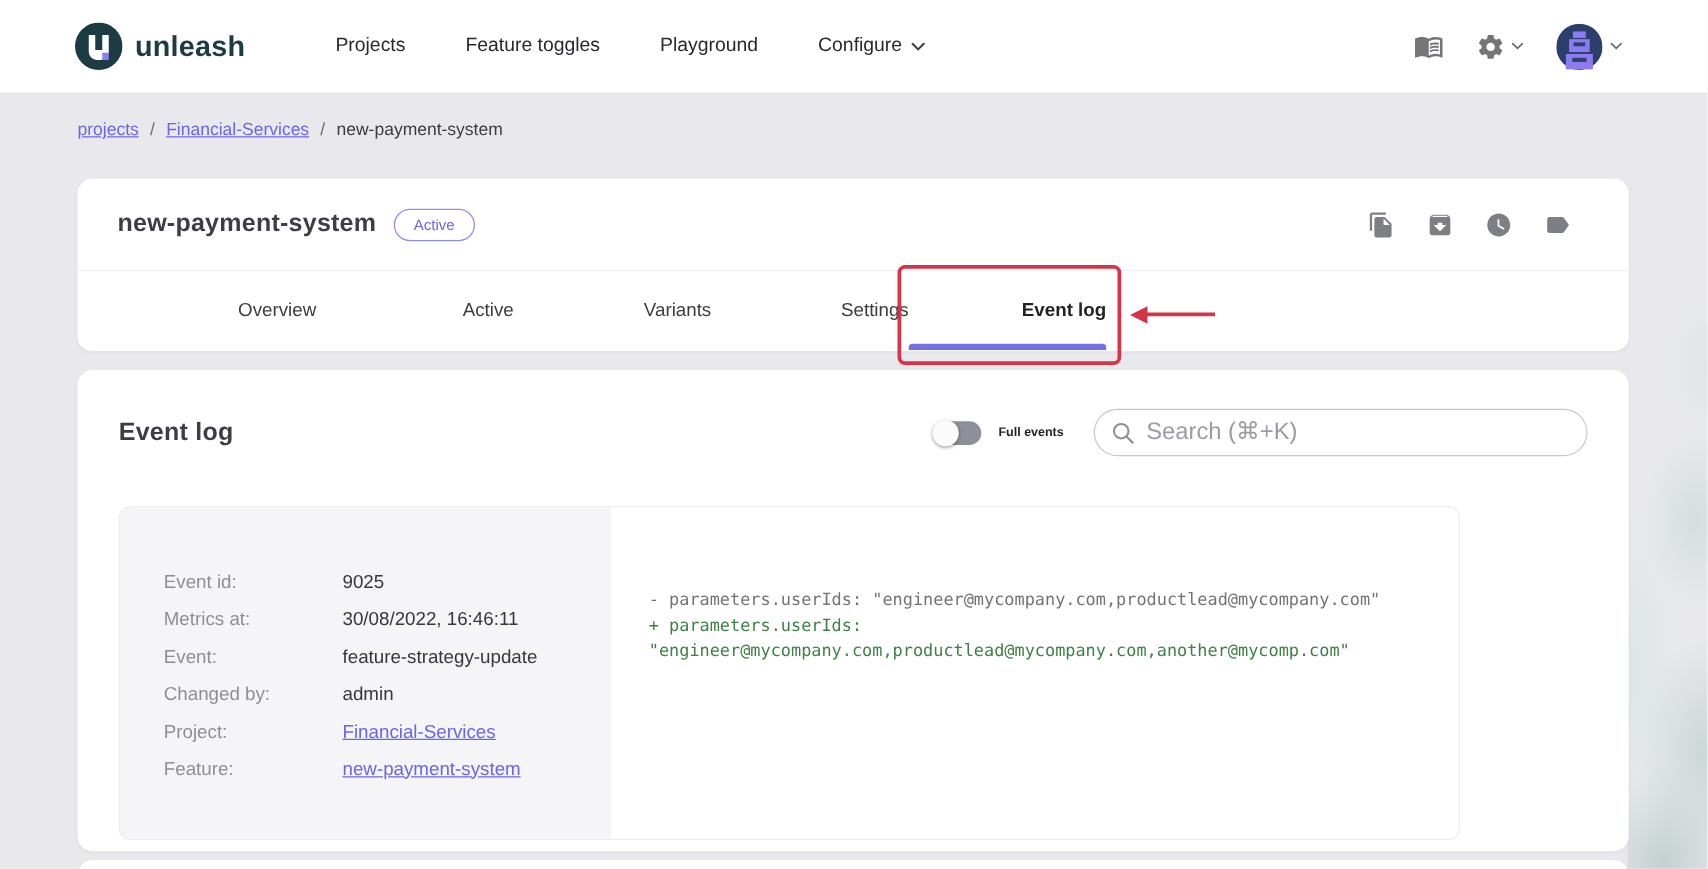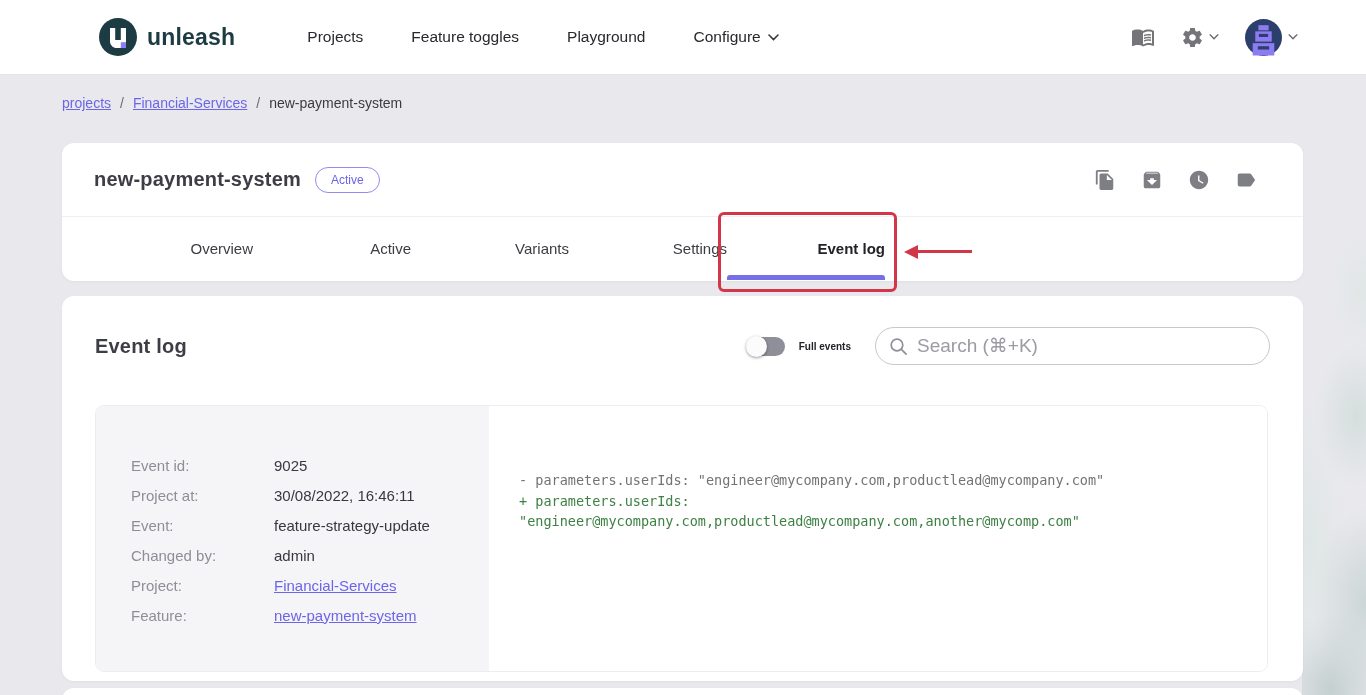--- a/index.html
+++ b/index.html
@@ -2,21 +2,21 @@
 <html><head>
 <meta charset="utf-8">
 <style>
   * { margin:0; padding:0; box-sizing:border-box; }
   html,body { width:1366px; height:695px; overflow:hidden; }
   body { font-family:"Liberation Sans","DejaVu Sans",sans-serif; background:#e9e9ed; color:#2f2f36; }
   #screen { position:relative; width:1366px; height:695px; }
 
   
   .topbar { position:absolute; top:0; left:0; width:100%; height:75px; background:#fff;
-            border-bottom:1px solid #e4e4e9; display:flex; align-items:center; z-index:5;padding-left:39px; }
+            border-bottom:1px solid #e4e4e9; display:flex; align-items:center; z-index:5; }
   .logo { display:flex; align-items:center; gap:10px; margin-left:60px; cursor:pointer; }
   .logo-text { font-size:23px; font-weight:700; color:#1d3b42; letter-spacing:.2px; }
   .topnav { display:flex; gap:48px; margin-left:72px; }
   .topnav-item { font-size:15.5px; color:#28282e; cursor:pointer; display:flex; align-items:center; gap:7px; }
   .topbar-right { margin-left:auto; margin-right:68px; display:flex; align-items:center; gap:26px; }
   .iconbtn { display:flex; align-items:center; gap:5px; cursor:pointer; color:#757579; }
   .avatar-wrap { display:flex; align-items:center; gap:6px; cursor:pointer; }
 
   
   .breadcrumb { position:absolute; top:95px; left:62px; font-size:14px; color:#55555e;
@@ -64,21 +64,21 @@
   .toggle-knob { position:absolute; left:-3px; top:-1px; width:21px; height:21px; border-radius:50%;
                  background:#fbfbfc; box-shadow:0 1px 3px rgba(0,0,0,.4); }
   .toggle-label { font-size:10px; font-weight:700; color:#222228; margin-right:24px; }
   .searchbox { width:395px; height:38px; border:1px solid #c7c7cf; border-radius:20px;
                display:flex; align-items:center; padding:0 14px 0 13px; background:#fff; }
   .searchbox input { border:none; outline:none; flex:1; font-size:19px; color:#3a3a42;
                      margin-left:9px; font-family:inherit; background:transparent; }
   .searchbox input::placeholder { color:#9b9ba3; }
 
   
-  .event-detail { position:absolute; left:33px; top:109px; width:1173px; height:267px;
+  .event-detail { position:absolute; left:33px; top:109px; width:1073px; height:267px;
                   border:1px solid #ededf1; border-radius:9px; display:flex; overflow:hidden;justify-content:space-between; }
   .event-meta { width:393px; background:#f5f5f8; padding:44px 0 0 35px; }
   .meta-row { display:flex; height:30px; align-items:center; font-size:15px; }
   .meta-label { width:143px; color:#8e8e96; }
   .meta-value { color:#37373f; }
   .meta-link { color:#6c65e8; text-decoration:underline; cursor:pointer; }
   .event-changes { flex:1; background:#fff; padding:36px 28px 0 30px; }
   .changes-label { font-size:15px; color:#8e8e96; margin-bottom:22px; }
   .diff { font-family:"DejaVu Sans Mono","Liberation Mono",monospace; font-size:13.5px; line-height:20.5px; }
   .diff-removed { color:#737373;margin-top:28px; }
@@ -248,21 +248,21 @@
       </div>
     </div>
 
     <div class="event-detail">
       <div class="event-meta">
         <div class="meta-row">
           <span class="meta-label">Event id:</span>
           <span class="meta-value">9025</span>
         </div>
         <div class="meta-row">
-          <span class="meta-label">Project at:</span>
+          <span class="meta-label">Metrics at:</span>
           <span class="meta-value">30/08/2022, 16:46:11</span>
         </div>
         <div class="meta-row">
           <span class="meta-label">Event:</span>
           <span class="meta-value">feature-strategy-update</span>
         </div>
         <div class="meta-row">
           <span class="meta-label">Changed by:</span>
           <span class="meta-value">admin</span>
         </div>

